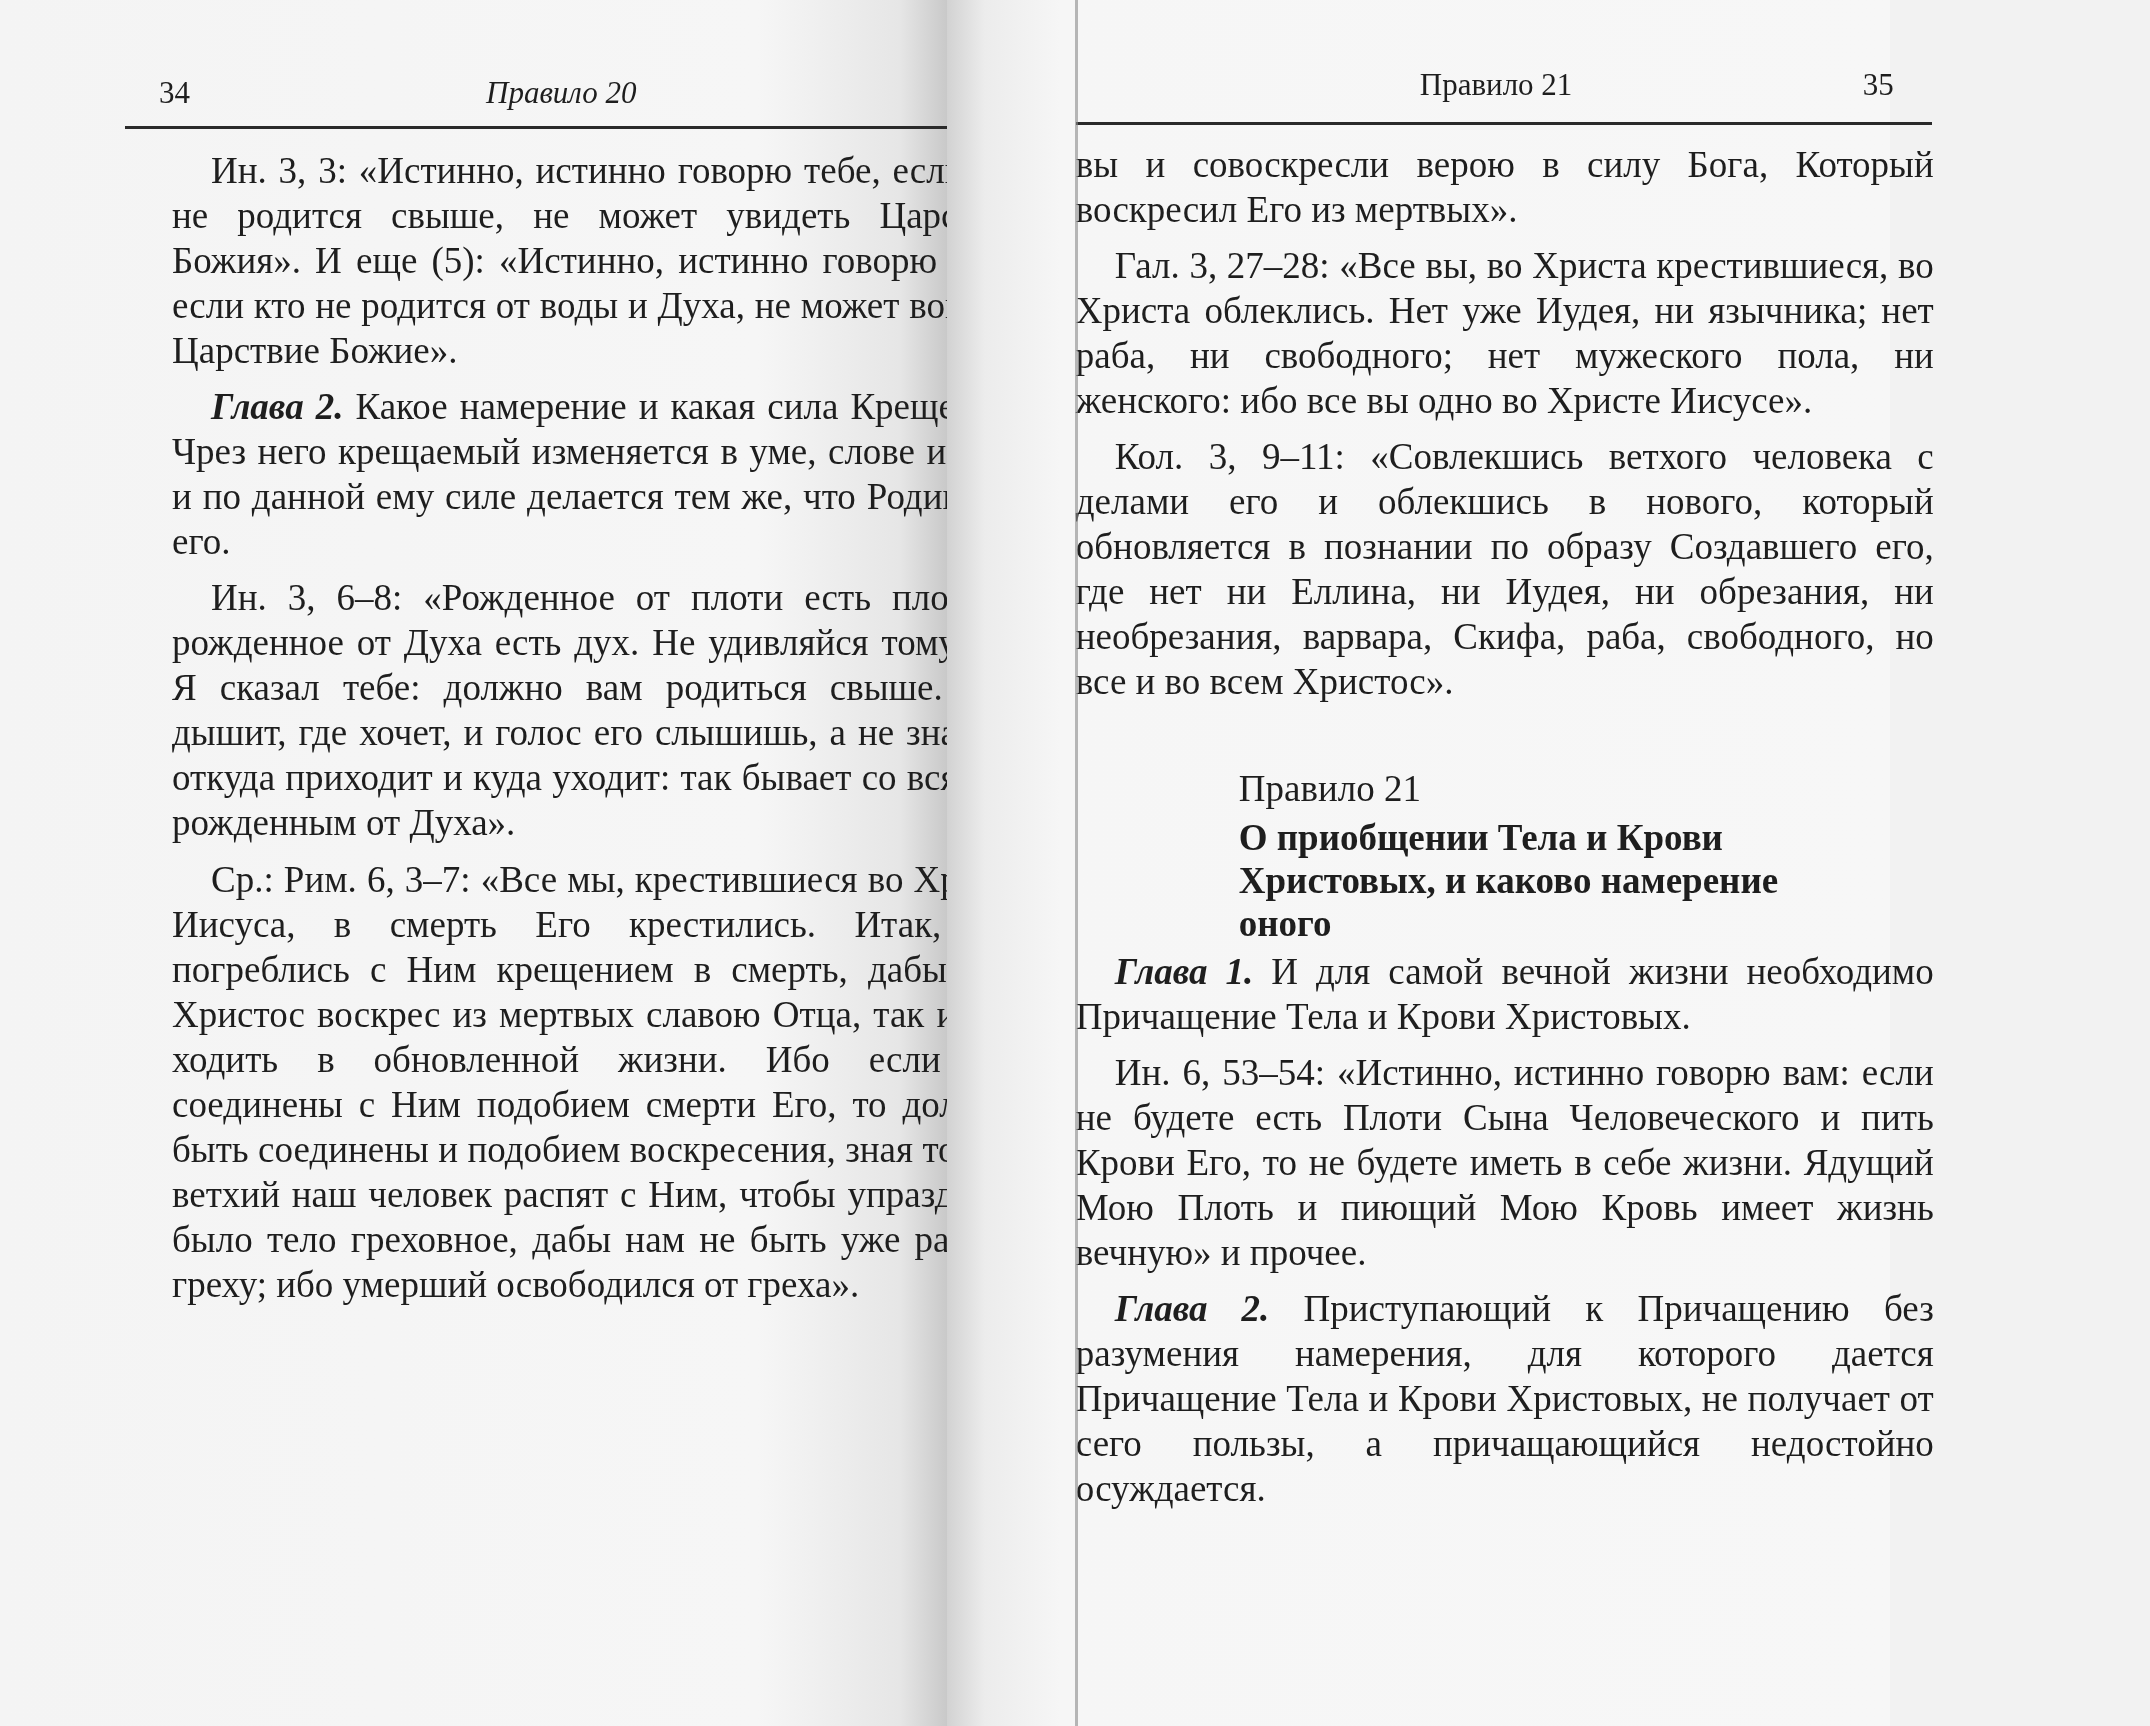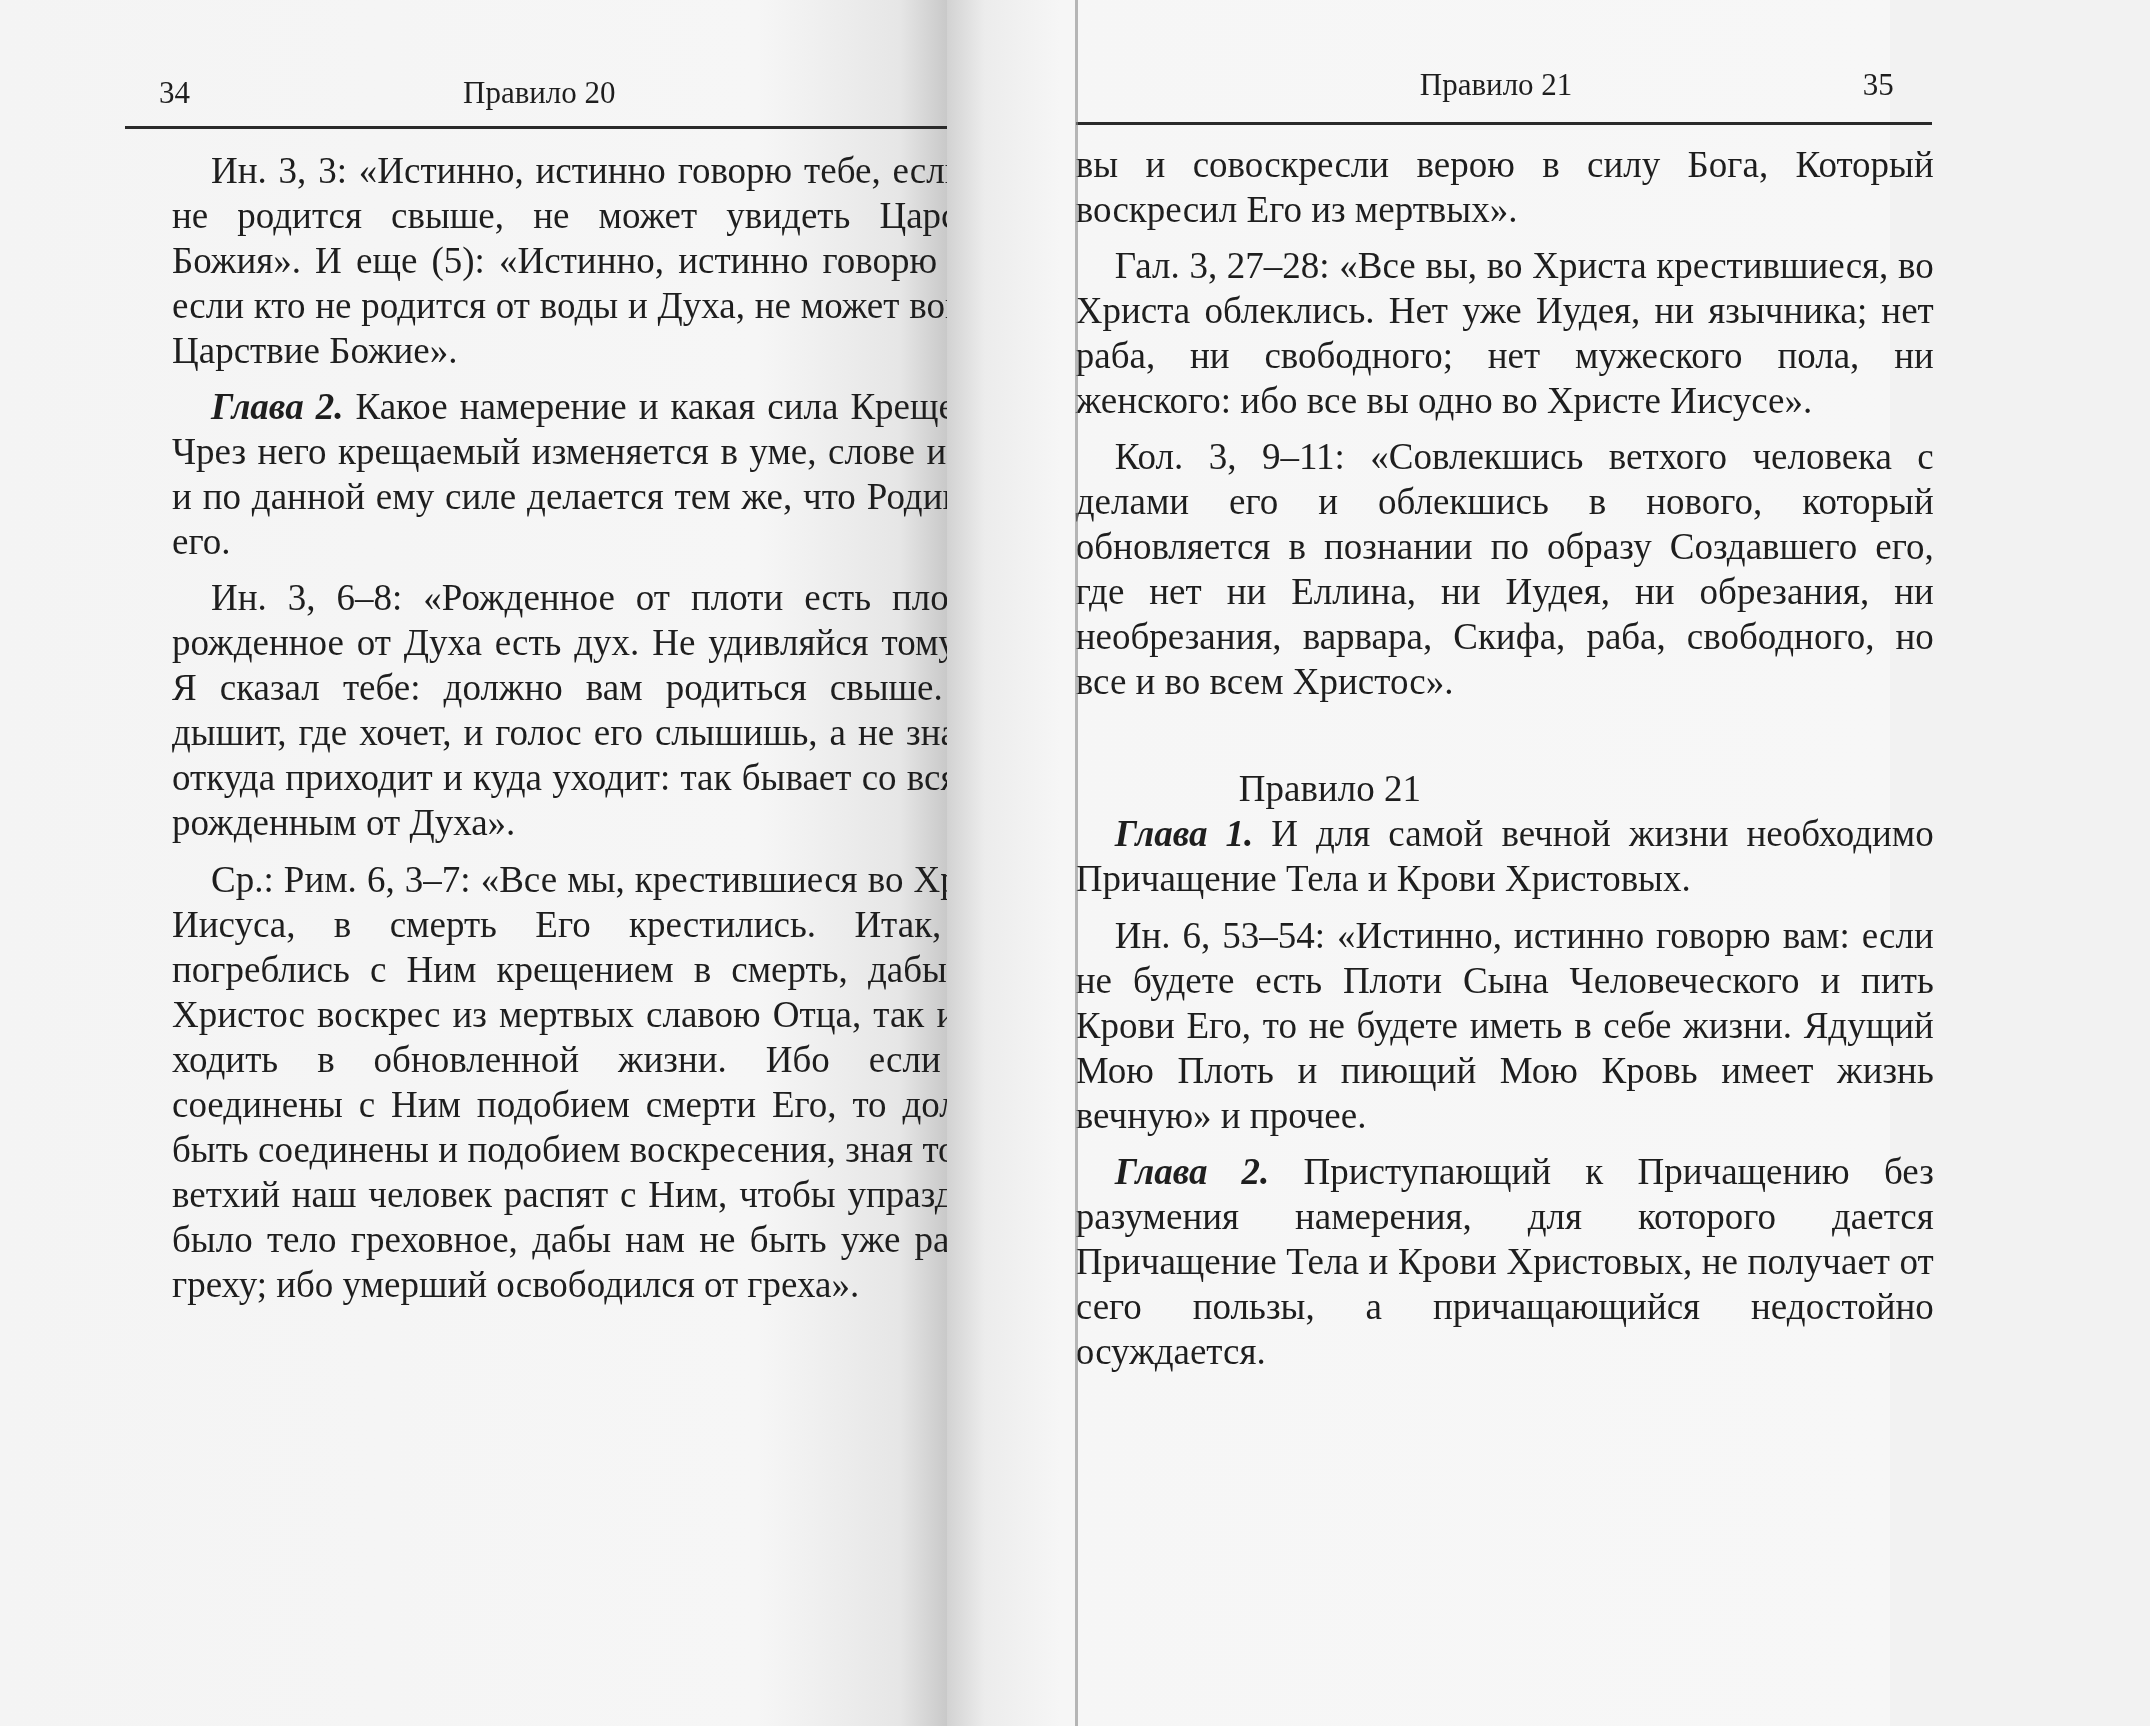--- a/index.html
+++ b/index.html
@@ -18,21 +18,21 @@
   .page-right {
     width: 1073px;
     background: linear-gradient(to right, #d2d2d2 0%, #ececec 4%, #f6f6f6 12%, #f7f7f7 100%);
   }
   .gutter-line { position: absolute; left: 1075px; top: 0; width: 2.6px; height: 1726px; background: #8a8a8a; opacity: .6; }
 
   .header { position: absolute; display: flex; align-items: baseline; font-size: 31px; }
   .page-left .header { left: 159px; top: 75px; width: 830px; }
   .page-right .header { left: 129px; top: 67px; width: 852px; }
   .page-left .pnum { margin-right: 0; }
-  .page-left .htitle { position: absolute; left: 304px; }
+  .page-left .htitle { position: absolute; left: 327px; font-style: italic; }
   .page-right .htitle { position: absolute; left: 344px; }
   .page-right .pnum { position: absolute; right: 34px; }
   .rule { position: absolute; height: 2.6px; background: #2a2a2a; }
   .page-left .rule { left: 125px; top: 126px; width: 856px; }
   .page-right .rule { left: 129px; top: 122px; width: 856px; }
 
   .body { position: absolute; font-size: 37px; line-height: 45px; text-align: justify; }
   .page-left .body { left: 125px; top: 148px; width: 856px; margin-left: 47px; }
   .page-right .body { left: 129px; top: 142px; width: 858px; }
   .para { margin: 0 0 11.2px 0; text-indent: 39px; }
@@ -63,20 +63,21 @@
     <div class="header">
       <span class="htitle">Правило 21</span>
       <span class="pnum">35</span>
     </div>
     <div class="rule"></div>
     <div class="body">
       <p class="para cont">вы и совоскресли верою в силу Бога, Который воскресил Его из мертвых».</p>
       <p class="para">Гал. 3, 27–28: «Все вы, во Христа крестившиеся, во Христа облеклись. Нет уже Иудея, ни язычника; нет раба, ни свободного; нет мужеского пола, ни женского: ибо все вы одно во Христе Иисусе».</p>
       <p class="para">Кол. 3, 9–11: «Совлекшись ветхого человека с делами его и облекшись в нового, который обновляется в познании по образу Создавшего его, где нет ни Еллина, ни Иудея, ни обрезания, ни необрезания, варвара, Скифа, раба, свободного, но все и во всем Христос».</p>
       <div class="rule-title">Правило 21</div>
+      <div class="rule-sub">О приобщении Тела и Крови Христовых, и каково намерение оного</div>
       <p class="para"><span class="glava">Глава 1.</span><span> И для самой вечной жизни необходимо Причащение Тела и Крови Христовых.</span></p>
       <p class="para"><span>Ин. 6, 53–54: «Истинно, истинно говорю вам: если не будете есть Плоти Сына Человеческого и пить Крови Его, то не будете иметь в себе жизни. Ядущий Мою Плоть и пиющий Мою Кровь имеет жизнь вечную» и прочее.</span></p>
       <p class="para"><span class="glava">Глава 2.</span><span> Приступающий к Причащению без разумения намерения, для которого дается Причащение Тела и Крови Христовых, не получает от сего пользы, а причащающийся недостойно осуждается.</span></p>
     </div>
   </div>
   <div class="gutter-line"></div>
 </div>
 
 
 </body></html>

